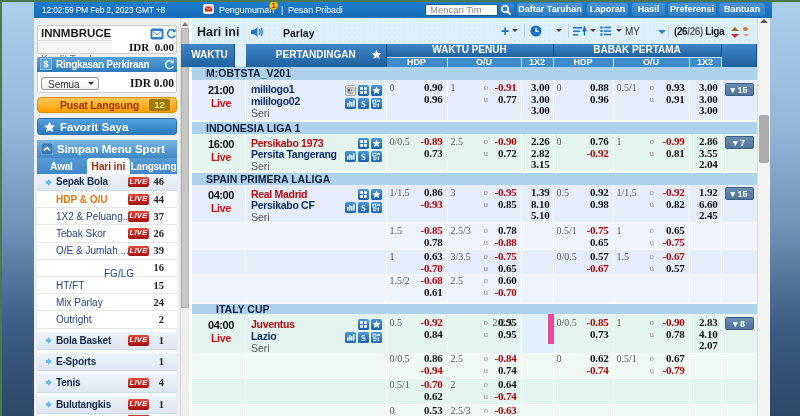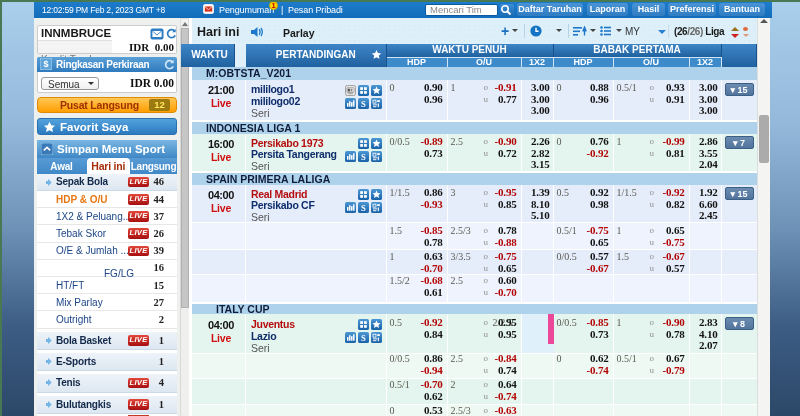--- a/index.html
+++ b/index.html
@@ -896,21 +896,21 @@
   </div>
 <div style="position:absolute;left:147px;top:245.1px;width:17px;height:12px;white-space:nowrap;z-index:4;font:bold 10.5px 'Liberation Serif',serif;color:#222;text-align:right;line-height:12px;">39</div>
 <div style="position:absolute;left:37px;top:259.8px;width:140px;height:17.2px;white-space:nowrap;z-index:4;background:#fff;border-bottom:1px solid #e7e7e7;"></div>
 <div style="position:absolute;left:56px;top:268px;width:73px;height:12px;white-space:nowrap;z-index:4;overflow:hidden;font:normal 10px 'Liberation Sans',sans-serif;color:#1c4586;line-height:12px;margin-left:48px;">FG/LG</div>
 <div style="position:absolute;left:147px;top:262.3px;width:17px;height:12px;white-space:nowrap;z-index:4;font:bold 10.5px 'Liberation Serif',serif;color:#222;text-align:right;line-height:12px;">16</div>
 <div style="position:absolute;left:37px;top:277px;width:140px;height:17.2px;white-space:nowrap;z-index:4;background:#fff;border-bottom:1px solid #e7e7e7;"></div>
 <div style="position:absolute;left:56px;top:279.5px;width:73px;height:12px;white-space:nowrap;z-index:4;overflow:hidden;font:normal 10px 'Liberation Sans',sans-serif;color:#1c4586;line-height:12px;">HT/FT</div>
 <div style="position:absolute;left:147px;top:279.5px;width:17px;height:12px;white-space:nowrap;z-index:4;font:bold 10.5px 'Liberation Serif',serif;color:#222;text-align:right;line-height:12px;">15</div>
 <div style="position:absolute;left:37px;top:294.2px;width:140px;height:17.2px;white-space:nowrap;z-index:4;background:#fff;border-bottom:1px solid #e7e7e7;"></div>
 <div style="position:absolute;left:56px;top:296.7px;width:73px;height:12px;white-space:nowrap;z-index:4;overflow:hidden;font:normal 10px 'Liberation Sans',sans-serif;color:#1c4586;line-height:12px;">Mix Parlay</div>
-<div style="position:absolute;left:147px;top:296.7px;width:17px;height:12px;white-space:nowrap;z-index:4;font:bold 10.5px 'Liberation Serif',serif;color:#222;text-align:right;line-height:12px;">27</div>
+<div style="position:absolute;left:147px;top:296.7px;width:17px;height:12px;white-space:nowrap;z-index:4;font:bold 10.5px 'Liberation Serif',serif;color:#222;text-align:right;line-height:12px;">24</div>
 <div style="position:absolute;left:37px;top:311.4px;width:140px;height:17.2px;white-space:nowrap;z-index:4;background:#fff;border-bottom:1px solid #e7e7e7;"></div>
 <div style="position:absolute;left:56px;top:313.9px;width:73px;height:12px;white-space:nowrap;z-index:4;overflow:hidden;font:normal 10px 'Liberation Sans',sans-serif;color:#1c4586;line-height:12px;">Outright</div>
 <div style="position:absolute;left:147px;top:313.9px;width:17px;height:12px;white-space:nowrap;z-index:4;font:bold 10.5px 'Liberation Serif',serif;color:#222;text-align:right;line-height:12px;">2</div>
 <div style="position:absolute;left:37px;top:328.6px;width:140px;height:21.4px;white-space:nowrap;z-index:4;background:#fff;"></div>
 <div style="position:absolute;left:37px;top:330.6px;width:140px;height:19.4px;white-space:nowrap;z-index:4;background:linear-gradient(180deg,#eef3f9,#dde7f1);border-top:1px solid #fff;border-bottom:1px solid #ccd9e7;"></div>
 <div style="position:absolute;left:42px;top:335.6px;width:12px;height:10px;white-space:nowrap;z-index:4;">
     <svg width="10" height="9" viewBox="0 0 10 9">
       <path d="M0.5 4.5 L4 1.2 L4 3.3 L6 3.3 L6 5.7 L4 5.7 L4 7.8 Z" fill="#4a9ade" transform="rotate(180 5 4.5)"></path>
       <path d="M4.5 4.5 L8 1.2 L8 3.3 L9.7 3.3 L9.7 5.7 L8 5.7 L8 7.8 Z" fill="#77b7e8" transform="rotate(180 7 4.5)"></path>
     </svg>

